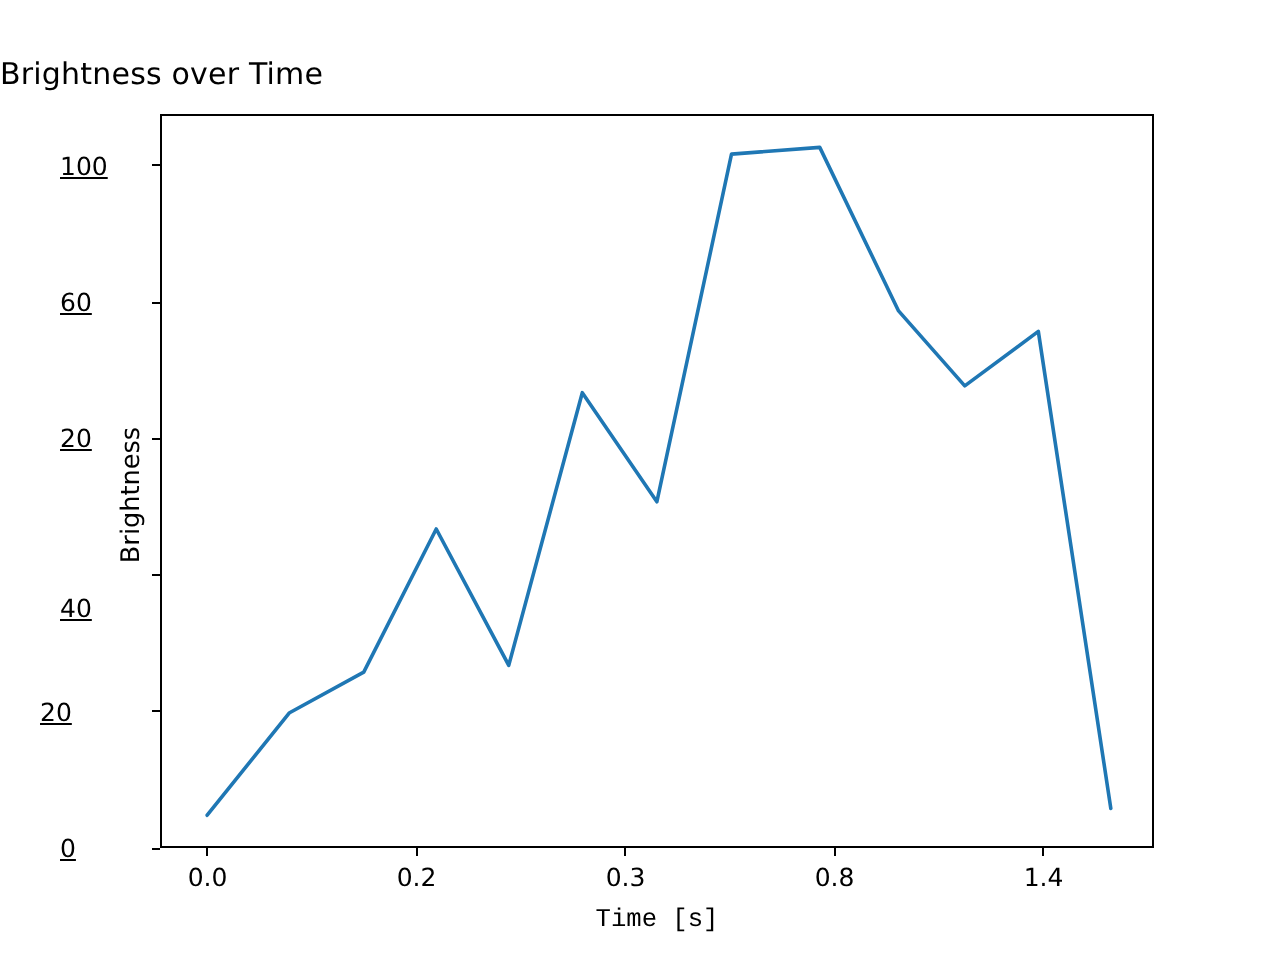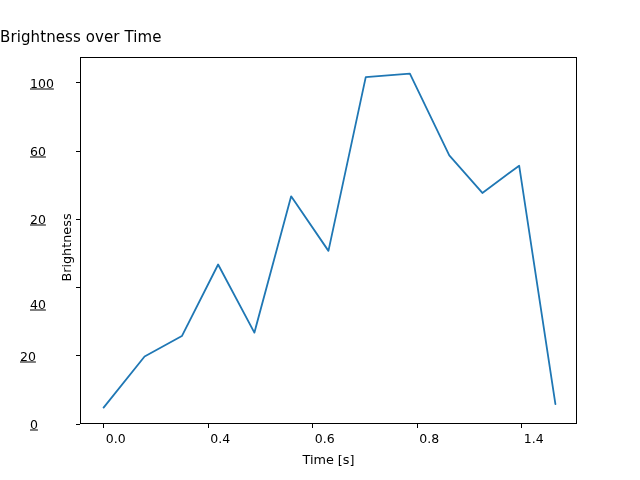--- a/index.html
+++ b/index.html
@@ -55,21 +55,20 @@
     white-space: nowrap;
   }
   .ytick-label {
     text-align: left;
     transform: translateY(-50%);
     text-decoration: underline;
   }
   .xtick-label {
     text-align: right;
     transform: translateX(-50%);
-    margin-left: 12px;
   }
   .tick-mark {
     position: absolute;
     background: #000000;
   }
   .ytick-mark {
     width: 3.6px;
     height: 1.1px;
     left: 76.4px;
   }
@@ -90,20 +89,21 @@
     transform-origin: center center;
   }
   #xlabel {
     position: absolute;
     left: 80px;
     top: 452px;
     width: 497px;
     text-align: center;
     font-size: 12.8px;
     color: #000000;
+    font-family: Liberation Mono, monospace;
   }
 </style>
 </head>
 <body>
 
 <div id="figure">
 
   <div id="chart-title">Brightness over Time</div>
 
   <div id="axes-area">
@@ -126,21 +126,21 @@
   <div class="tick-label ytick-label" style="left:30px;width:42px;top:150.8px">60</div>
   <div class="tick-label ytick-label" style="left:30px;width:42px;top:82.5px">100</div>
 
   <div class="tick-mark xtick-mark" style="left:103.3px"></div>
   <div class="tick-mark xtick-mark" style="left:207.8px"></div>
   <div class="tick-mark xtick-mark" style="left:312.3px"></div>
   <div class="tick-mark xtick-mark" style="left:416.8px"></div>
   <div class="tick-mark xtick-mark" style="left:521.3px"></div>
 
   <div class="tick-label xtick-label" style="left:103.8px;top:431px">0.0</div>
-  <div class="tick-label xtick-label" style="left:208.3px;top:431px">0.4</div>
-  <div class="tick-label xtick-label" style="left:312.8px;top:431px">0.6</div>
+  <div class="tick-label xtick-label" style="left:208.3px;top:431px">0.2</div>
+  <div class="tick-label xtick-label" style="left:312.8px;top:431px">0.3</div>
   <div class="tick-label xtick-label" style="left:417.3px;top:431px">0.8</div>
   <div class="tick-label xtick-label" style="left:521.8px;top:431px">1.4</div>
 
   <div id="ylabel">Brightness</div>
   <div id="xlabel">Time [s]</div>
 
 </div>
 
 </body></html>

